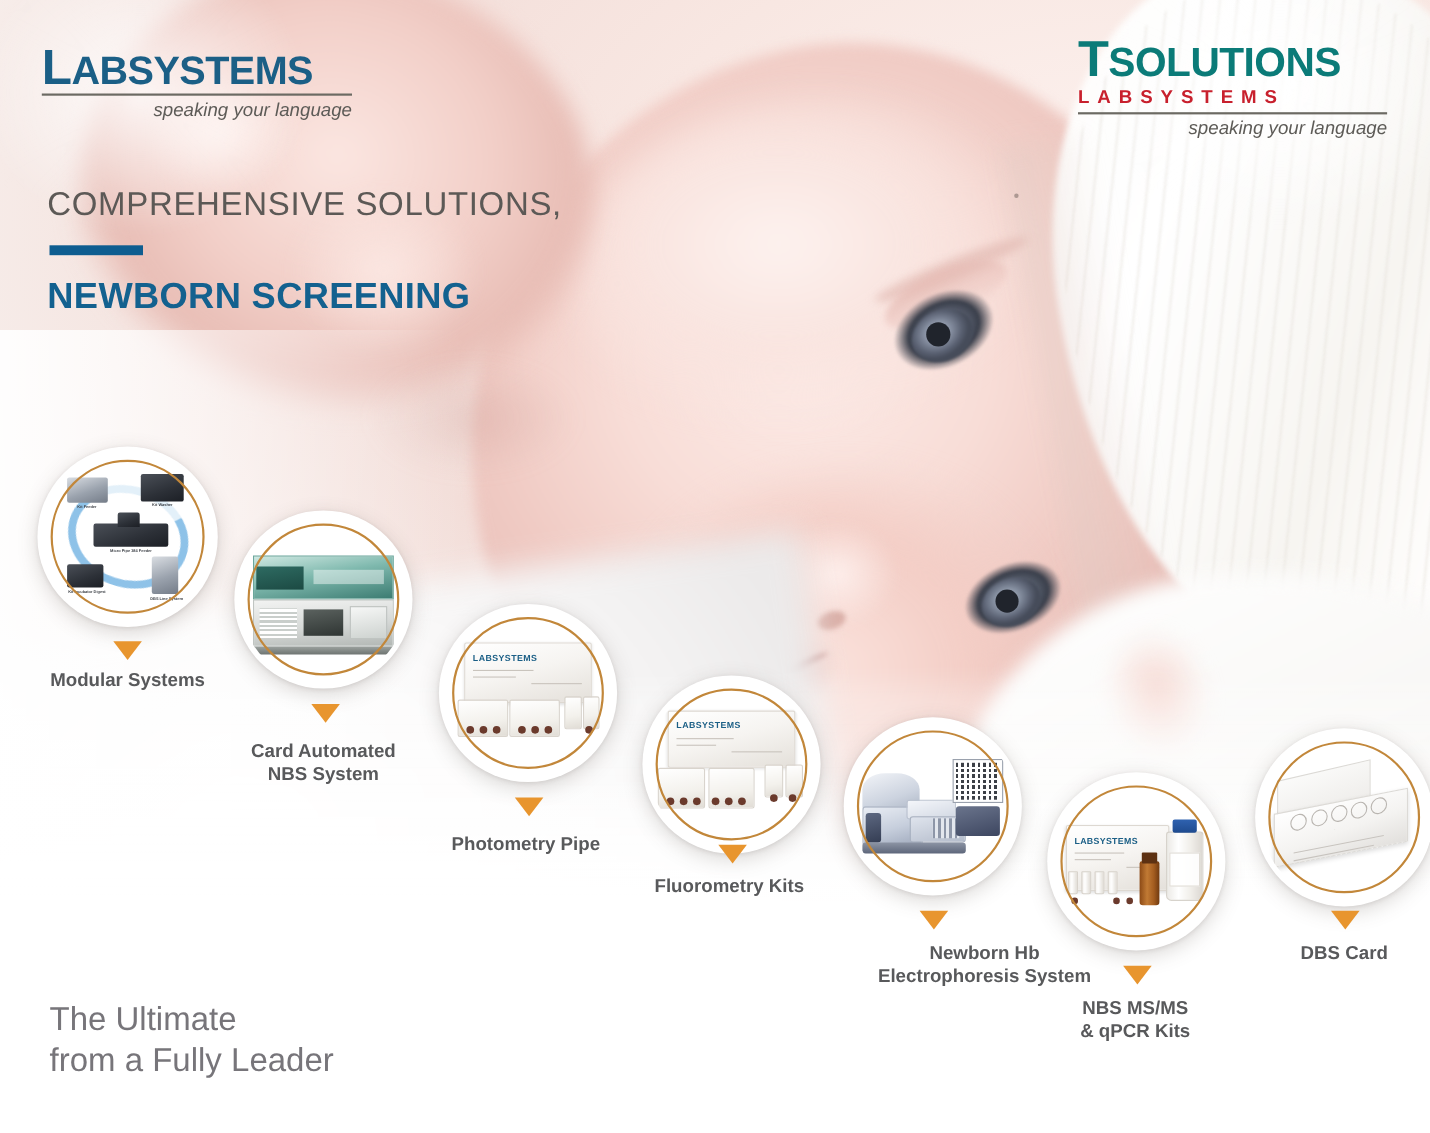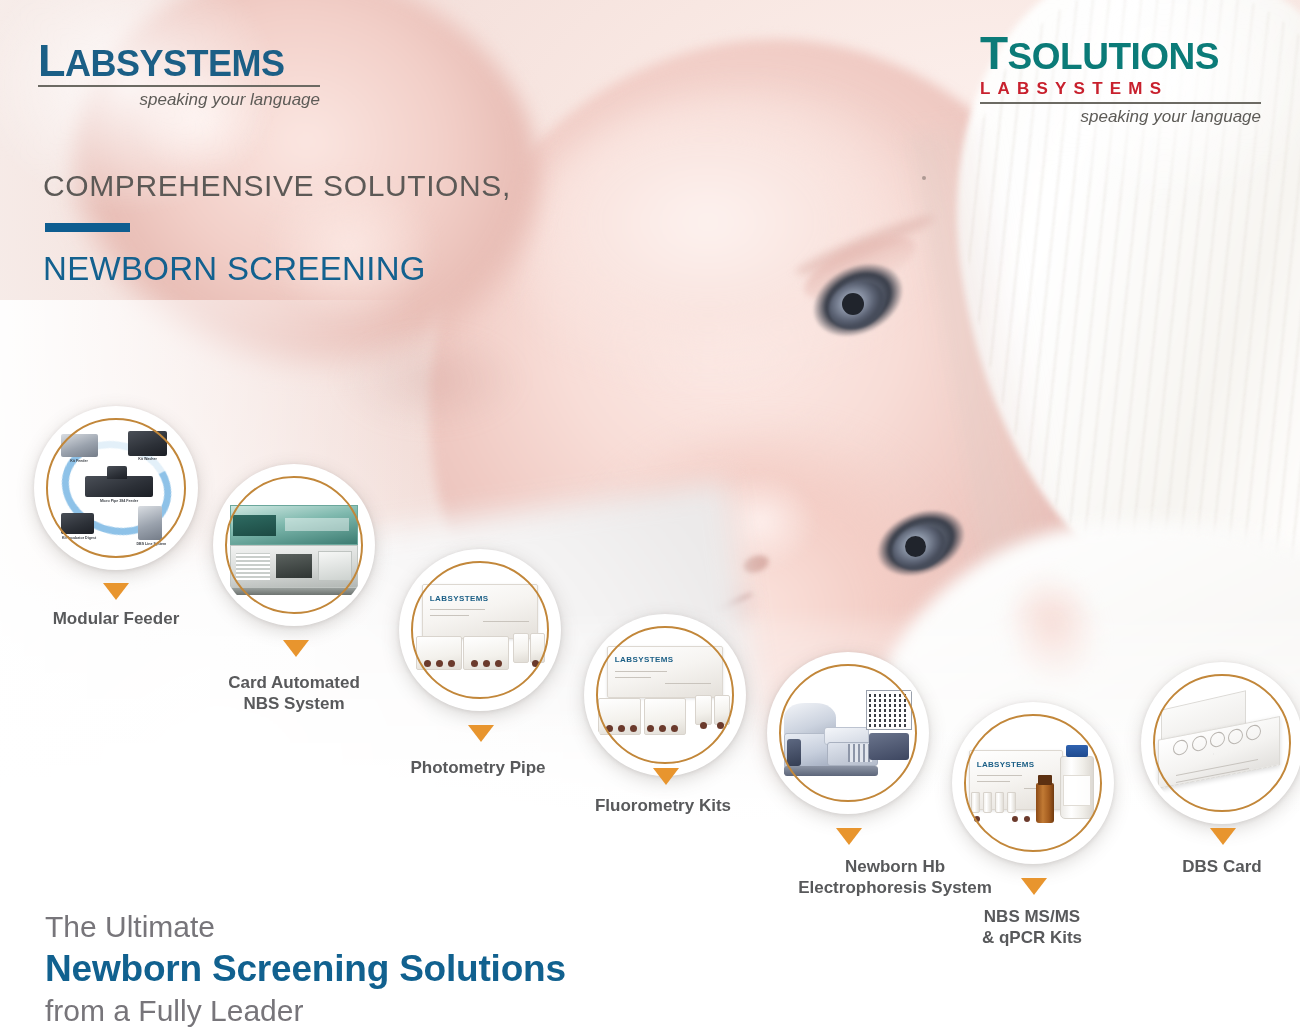--- a/index.html
+++ b/index.html
@@ -207,21 +207,21 @@
     font-weight:bold; font-size:17px; color:#c8202d; letter-spacing:7.2px; margin-top:3px; white-space:nowrap;
   }
   .logo-right .rule { height:2px; background:#6c6a63; width:281px; margin-top:3px; }
   .logo-right .tag { font-style:italic; font-size:17px; color:#5d5b57; text-align:right; width:281px; margin-top:3px; }
 
   
   .headline { position:absolute; left:43px; top:168px; width:620px; }
   .hl1 { font-size:30px; color:#5c5956; letter-spacing:.6px; line-height:1.18; white-space:nowrap; }
   .hl2 { font-size:30px; font-weight:bold; color:#0e5d90; letter-spacing:.4px; line-height:1.18; white-space:nowrap; }
   .hl-divider { width:85px; height:9px; background:#0e5d90; margin:20px 0 18px 2px; }
-  .hl3 { font-size:33px; font-weight:normal; color:#13618f; letter-spacing:.3px; white-space:nowrap; }
+  .hl3 { font-size:33px; font-weight:bold; color:#13618f; letter-spacing:.3px; white-space:nowrap; }
 
   
   .tagline { position:absolute; left:45px; top:908px; width:700px; }
   .tg1 { font-size:30px; color:#77757a; line-height:1.28; }
   .tg2 { font-size:37px; font-weight:bold; color:#11618f; line-height:1.22; letter-spacing:-.2px; }
   .tg3 { font-size:30px; color:#77757a; line-height:1.28; }
 
   
   .node { position:absolute; }
   .bubble {
@@ -388,21 +388,21 @@
           <div class="mcap" style="left:28%; top:57%; width:48%;">Micro Pipe 384 Feeder</div>
           <div class="mbox mb-dark" style="left:14%; top:66%; width:22%; height:14%;"></div>
           <div class="mcap" style="left:10%; top:81%; width:32%;">Kit Incubator Digest</div>
           <div class="mbox mb-top" style="left:64%; top:62%; width:16%; height:22%;"></div>
           <div class="mcap" style="left:58%; top:85%; width:30%;">DBS Line System</div>
         </div>
       </div>
       <div class="ring" style="left:12px; top:12px; right:12px; bottom:12px;"></div>
     </div>
     <div class="arrow" style="left:103px; top:583px;"></div>
-    <div class="nlabel" style="left:6px; top:608px; width:220px;">Modular Feeder</div>
+    <div class="nlabel" style="left:6px; top:608px; width:220px;">Modular Systems</div>
   </div>
 
   <div class="node">
     <div class="bubble" style="left:213px; top:464px; width:162px; height:162px;">
       <div class="inner" style="left:5px; top:5px; right:5px; bottom:5px;">
         <div class="art">
           <div style="position:absolute; left:8%; top:24%; width:84%; height:26%; background:linear-gradient(170deg,#cfe8e2 0%,#7fb9ae 45%,#3c7c72 100%); border:1px solid #6ba79c;"></div>
           <div style="position:absolute; left:8%; top:50%; width:84%; height:28%; background:linear-gradient(175deg,#f2f3f2 0%,#d6d9d7 55%,#b2b7b4 100%); border:1px solid #c0c5c2;"></div>
           <div style="position:absolute; left:12%; top:55%; width:22%; height:18%; background:repeating-linear-gradient(0deg,#ffffff 0px,#ffffff 2px,#c9cecb 2px,#c9cecb 4px);"></div>
           <div style="position:absolute; left:38%; top:56%; width:24%; height:16%; background:linear-gradient(170deg,#5b625f 0%,#2f3533 100%);"></div>
@@ -548,17 +548,16 @@
         </div>
       </div>
       <div class="ring" style="left:12px; top:12px; right:12px; bottom:12px;"></div>
     </div>
     <div class="arrow" style="left:1210px; top:828px;"></div>
     <div class="nlabel" style="left:1112px; top:856px; width:220px;">DBS Card</div>
   </div>
 
   <div class="tagline">
     <div class="tg1">The Ultimate</div>
-    <div class="tg2">Newborn Screening Solutions</div>
     <div class="tg3">from a Fully Leader</div>
   </div>
 
 </div>
 
 </body></html>

